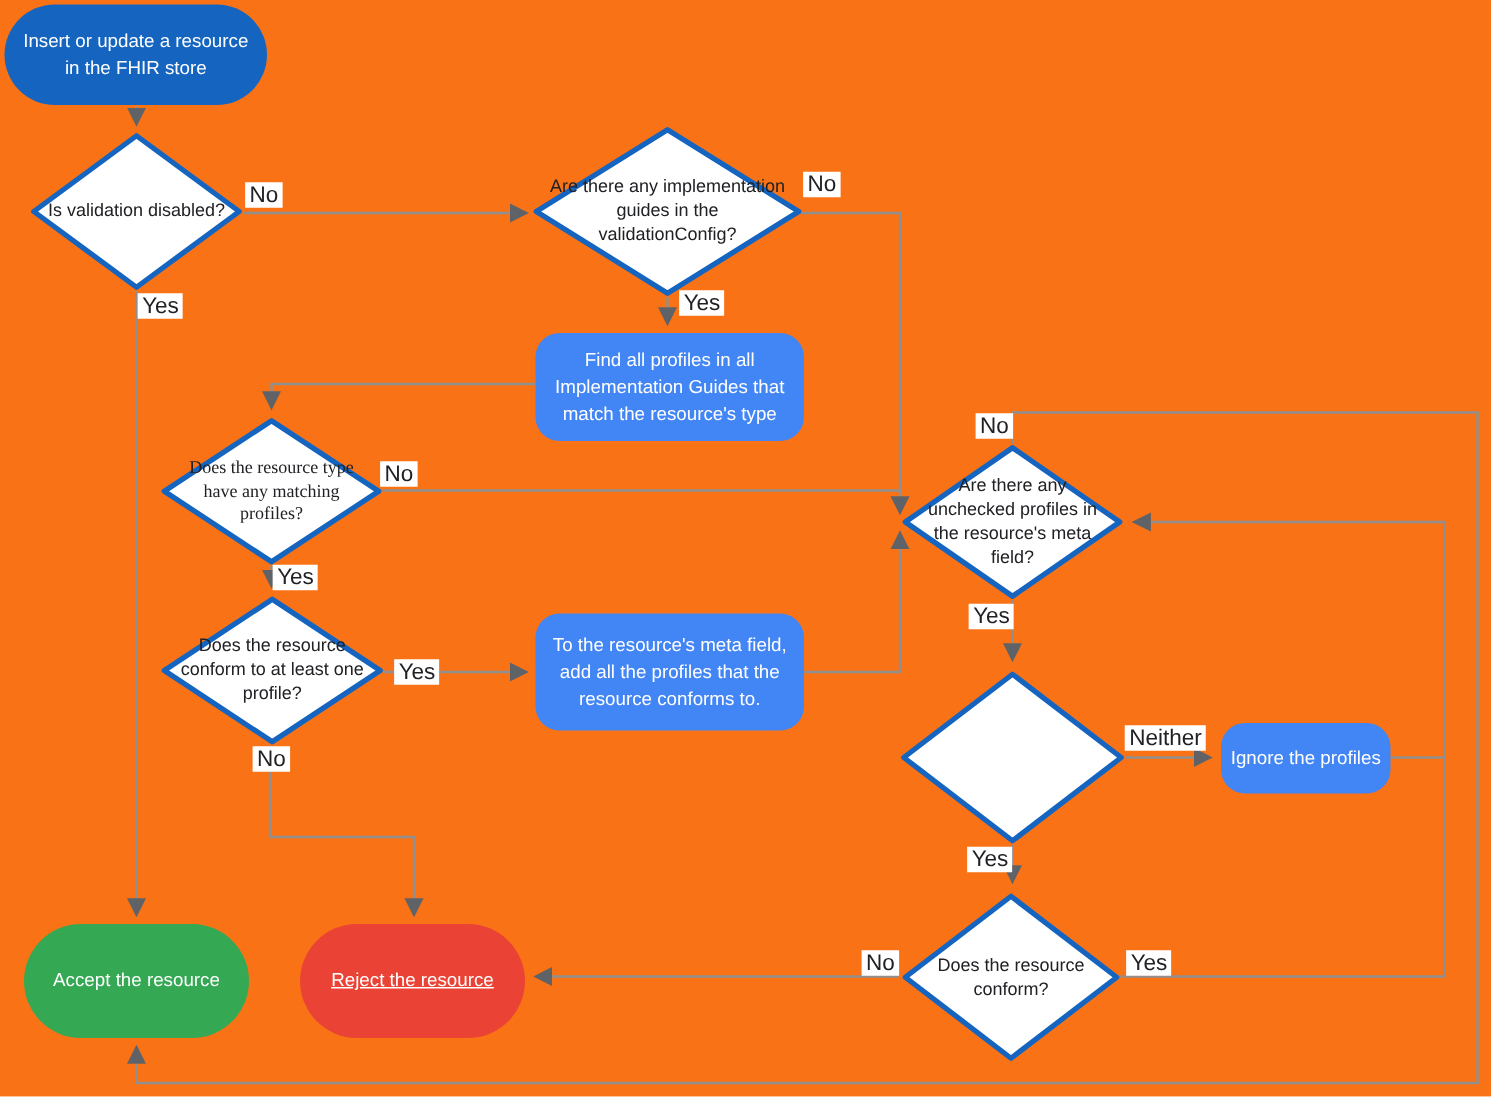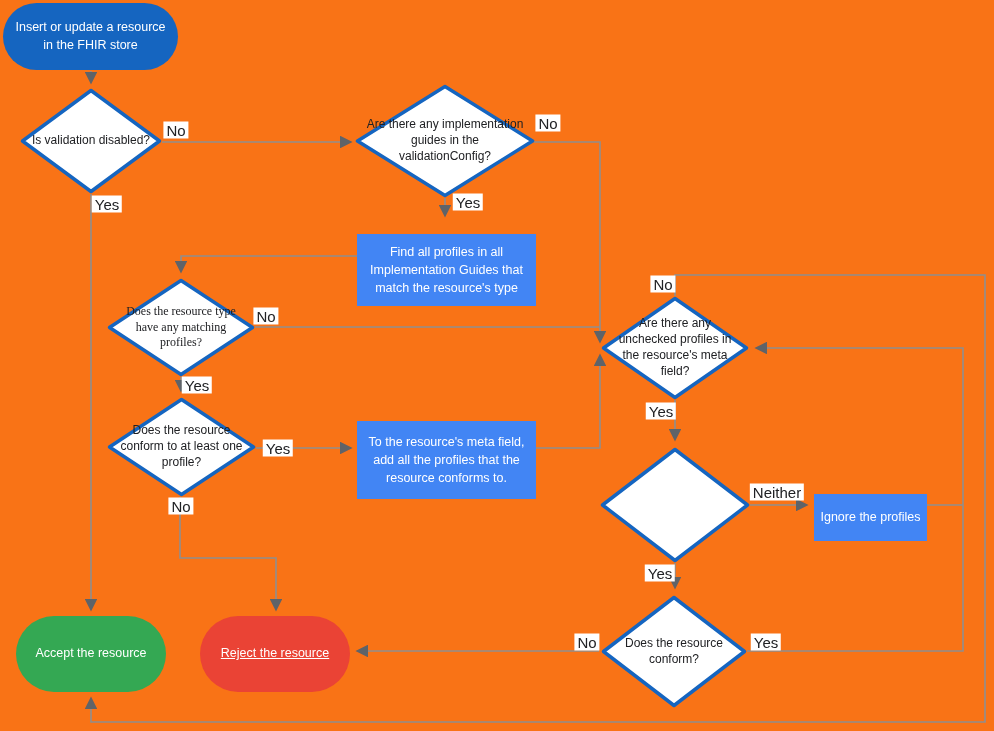--- a/index.html
+++ b/index.html
@@ -15,21 +15,21 @@
   html,body{margin:0;padding:0;background:#fff;}
   body{font-family:"Liberation Sans", sans-serif;}
   #canvas{position:relative;width:994px;height:731px;background:#f97316;overflow:hidden;}
   #edges{position:absolute;left:0;top:0;z-index:0;pointer-events:none;}
   #edges polyline{fill:none;stroke:var(--connector-gray);stroke-width:1.6;}
   .node{position:absolute;display:flex;align-items:center;justify-content:center;text-align:center;z-index:1;box-sizing:border-box;}
   .terminal{color:#fff;font-size:12.5px;line-height:1.4;}
   .start-pill{background:var(--start-blue);border-radius:34px;}
   .accept-pill{background:var(--accept-green);border-radius:38px;justify-content:center;}
   .reject-pill{background:var(--reject-red);border-radius:38px;}
-  .process{background:var(--process-blue);border-radius:0;color:#fff;font-size:12.5px;line-height:1.45;margin-top:12px;}
+  .process{background:var(--process-blue);border-radius:16px;color:#fff;font-size:12.5px;line-height:1.45;}
   .decision{background:transparent;}
   .decision svg{position:absolute;left:0;top:0;width:100%;height:100%;}
   .decision .dtext{position:relative;z-index:1;font-size:12px;line-height:1.32;color:var(--label-text);}
   .edge-label{position:absolute;transform:translate(-50%,-50%);font-size:15px;color:var(--label-text);background:#fff;padding:0 3px;z-index:2;white-space:nowrap;}
 </style>
 </head>
 <body>
 
 <div id="canvas">
 

